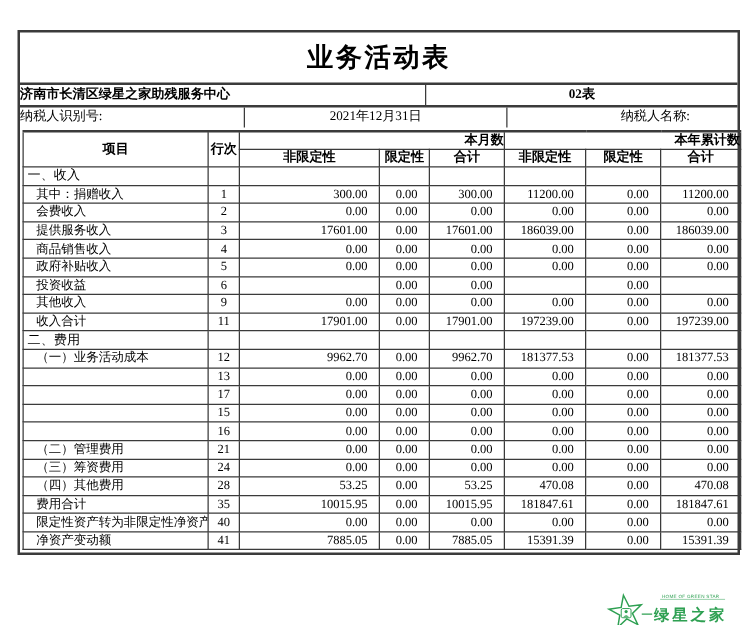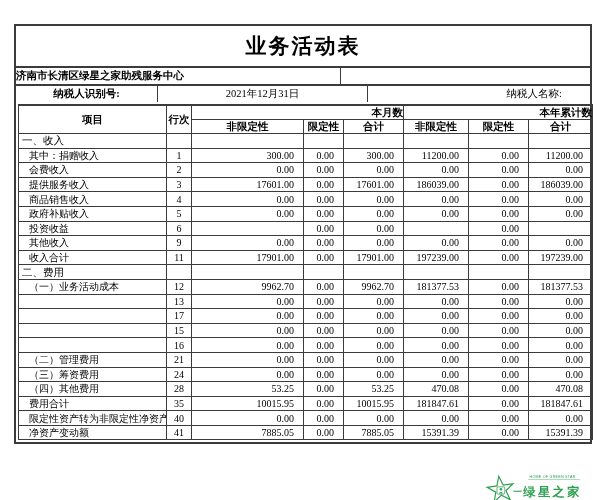--- a/index.html
+++ b/index.html
@@ -15,23 +15,23 @@
   .title-row{
     height:40px;display:flex;align-items:center;justify-content:center;
     font-family:"Liberation Sans","DejaVu Sans",sans-serif;
     font-weight:bold;font-size:21px;letter-spacing:2px;
     border-bottom:2px solid #3b3b3b;
   }
   .org-row{display:flex;height:16px;line-height:16px;font-size:10.5px;font-weight:bold;border-bottom:2px solid #3b3b3b;}
   .org-name{width:325px;border-right:1px solid #3b3b3b;box-sizing:border-box;}
   .sheet-no{flex:1;text-align:center;}
   .tax-row{display:flex;height:16px;line-height:16px;font-size:10.5px;}
-  .tax-id{width:142px;border-right:1px solid #3b3b3b;text-align:center;box-sizing:border-box;font-weight:bold;}
+  .tax-id{width:180px;border-right:1px solid #3b3b3b;box-sizing:border-box;}
   .tax-date{width:210px;border-right:1px solid #3b3b3b;text-align:center;box-sizing:border-box;}
-  .tax-name{flex:1;text-align:right;padding-right:28px;}
+  .tax-name{flex:1;text-align:right;padding-right:38px;}
   table{border-collapse:collapse;width:574px;table-layout:fixed;margin:2px;border-top:2px solid #3b3b3b;}
   th,td{
     border:1px solid #3b3b3b;padding:0;overflow:hidden;white-space:nowrap;
     font-size:10px;height:13px;line-height:13px;
   }
   th{font-weight:bold;text-align:center;font-size:10.5px;}
   th.gh{text-align:right;padding-left:5px;}
   td.item{text-align:left;padding-left:10px;}
   tr.section td.item{padding-left:3px;font-weight:normal;font-size:10.5px;}
   td.line{text-align:center;}
@@ -41,20 +41,21 @@
   .logo svg{width:100%;height:100%;}
 </style>
 </head>
 <body>
 
 <div class="sheet">
   <div class="title-row">业务活动表</div>
 
   <div class="org-row">
     <div class="org-name">济南市长清区绿星之家助残服务中心</div>
+    <div class="sheet-no">02表</div>
   </div>
 
   <div class="tax-row">
     <div class="tax-id">纳税人识别号:</div>
     <div class="tax-date">2021年12月31日</div>
     <div class="tax-name">纳税人名称:</div>
   </div>
 
   <table>
     <colgroup>

